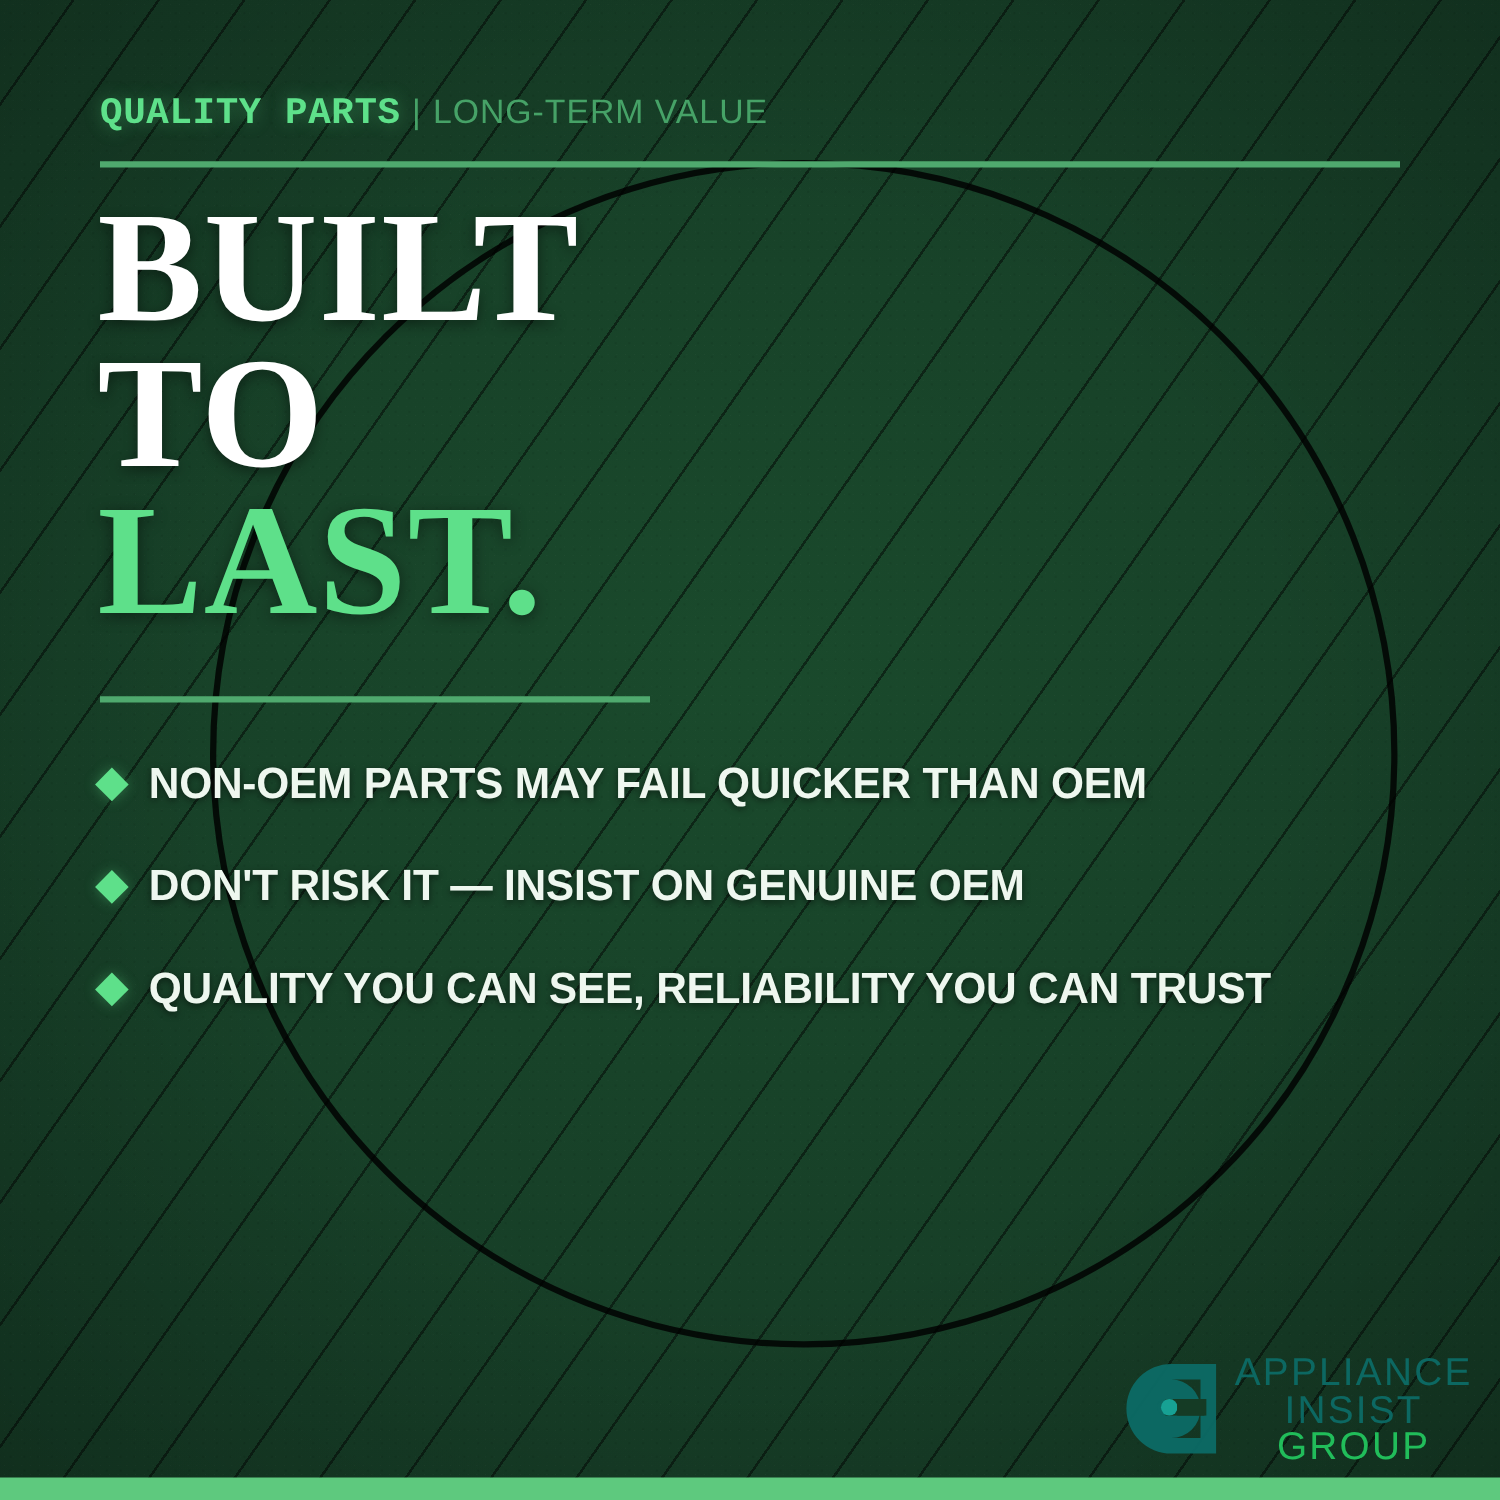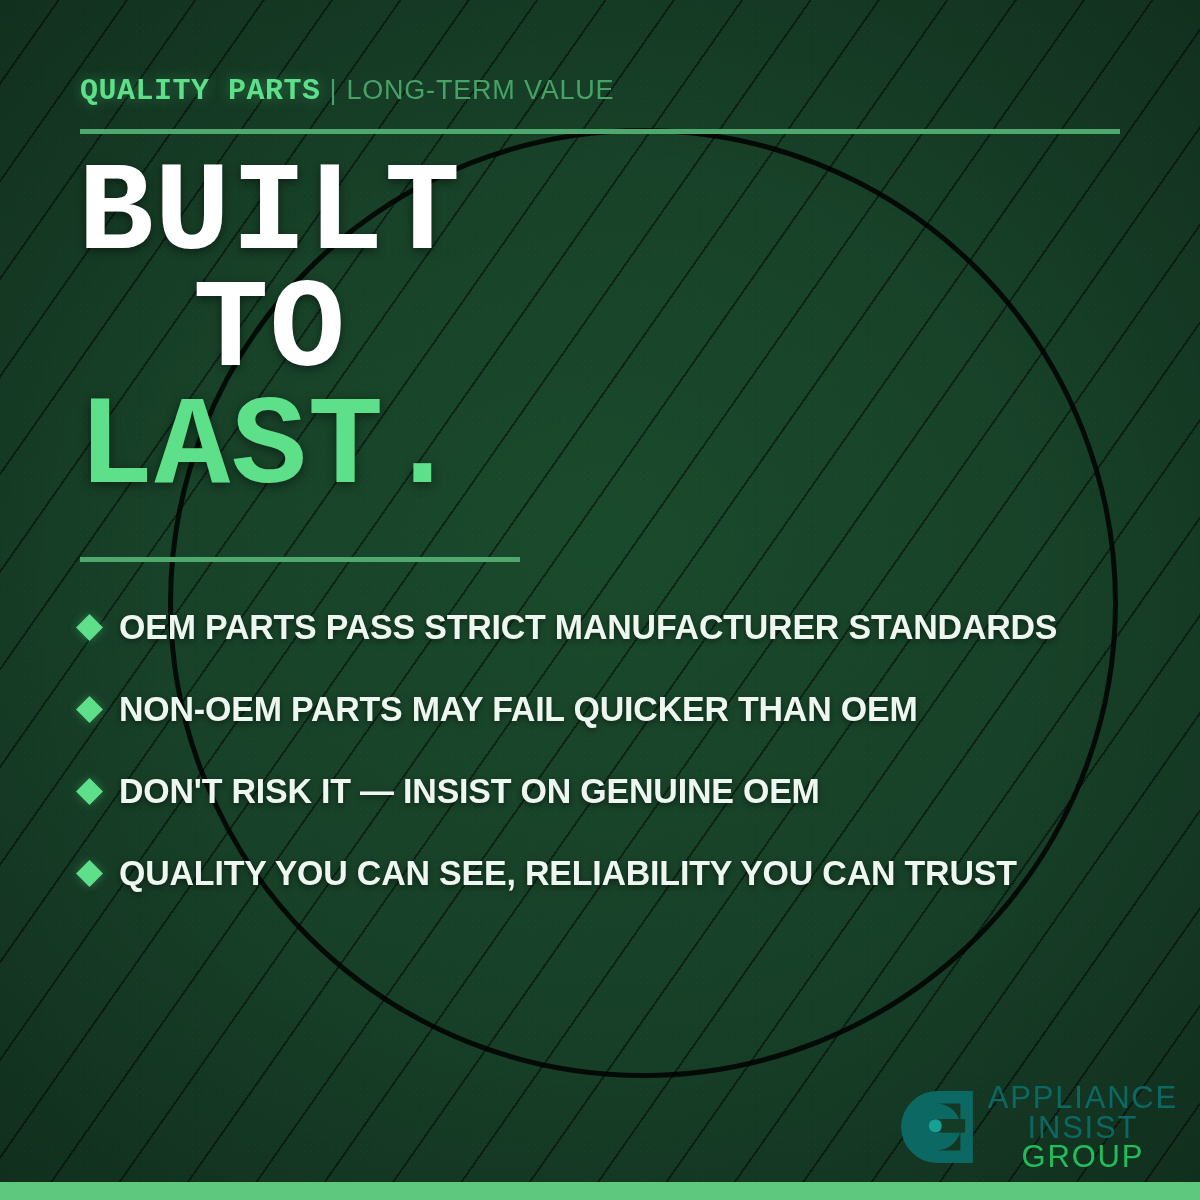--- a/index.html
+++ b/index.html
@@ -107,26 +107,25 @@
     width: 1040px;
     height: 5px;
     background: #4fa96e;
   }
 
   
   .headline {
     position: absolute;
     left: 78px;
     top: 156px;
-    font-family: Liberation Mono, monospace;
+    font-family: Liberation Serif, serif;
     font-weight: bold;
     font-size: 126px;
     line-height: 0.93;
     letter-spacing: 1px;
-    text-align: center;
   }
   .headline .line {
     display: block;
     white-space: nowrap;
   }
   .hl-white { color: #ffffff; text-shadow: 0 3px 10px rgba(0,0,0,0.45); }
   .hl-accent { color: #5ee08a; text-shadow: 0 3px 12px rgba(0,0,0,0.45); }
 
   .rule-mid {
     position: absolute;
@@ -234,24 +233,20 @@
     <div class="headline">
       <span class="line hl-white">BUILT</span>
       <span class="line hl-white">TO</span>
       <span class="line hl-accent">LAST.</span>
     </div>
 
     <div class="rule-mid"></div>
 
     <div class="bullets">
 
-      <div class="bullet">
-        <span class="bullet-diamond"></span>
-        <span class="bullet-text">OEM PARTS PASS STRICT MANUFACTURER STANDARDS</span>
-      </div>
 
       <div class="bullet">
         <span class="bullet-diamond"></span>
         <span class="bullet-text">NON-OEM PARTS MAY FAIL QUICKER THAN OEM</span>
       </div>
 
       <div class="bullet">
         <span class="bullet-diamond"></span>
         <span class="bullet-text">DON'T RISK IT — INSIST ON GENUINE OEM</span>
       </div>

